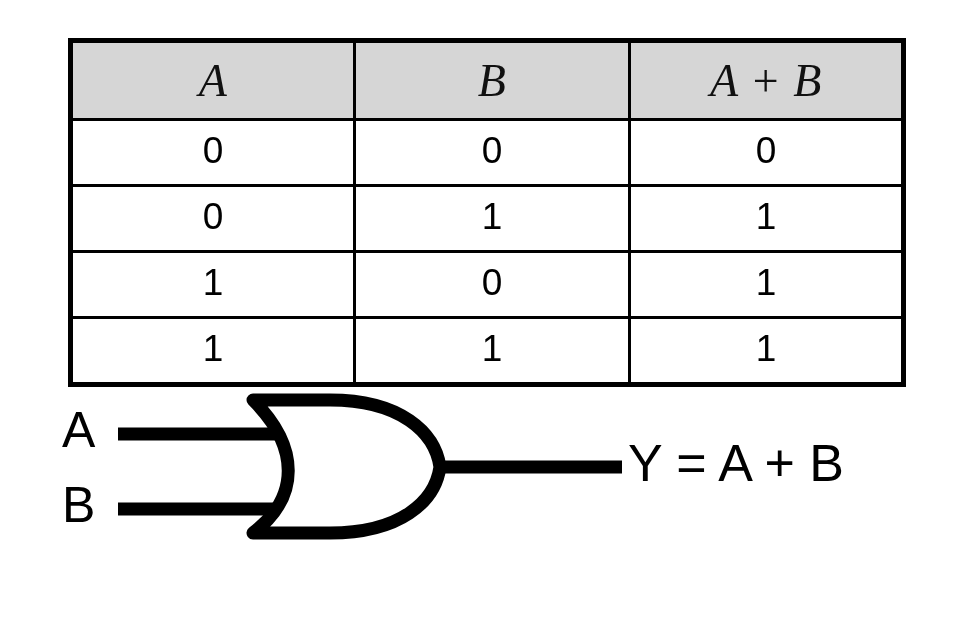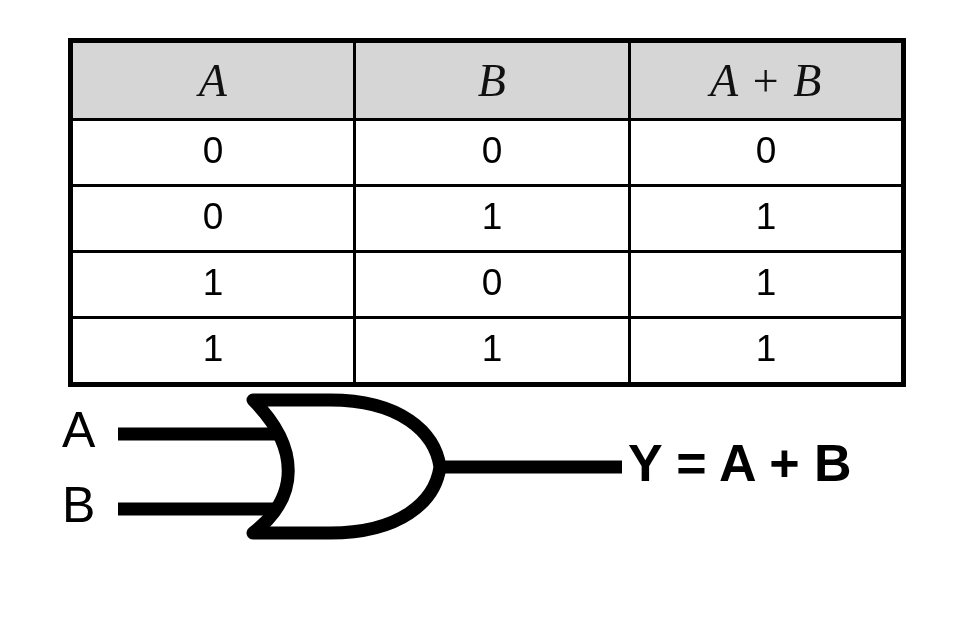--- a/index.html
+++ b/index.html
@@ -86,21 +86,21 @@
   }
   .pin-label.a { left: 62px; top: 405px; }
   .pin-label.b { left: 62px; top: 480px; }
 
   .out-label {
     position: absolute;
     left: 628px;
     top: 437px;
     font-family: "Liberation Sans", sans-serif;
     font-size: 52px;
-    font-weight: 700;
+    font-weight: 400;
     color: #000000;
     white-space: nowrap;
     line-height: 1;
   }
 </style>
 </head>
 <body>
 
 <div id="canvas">
 

